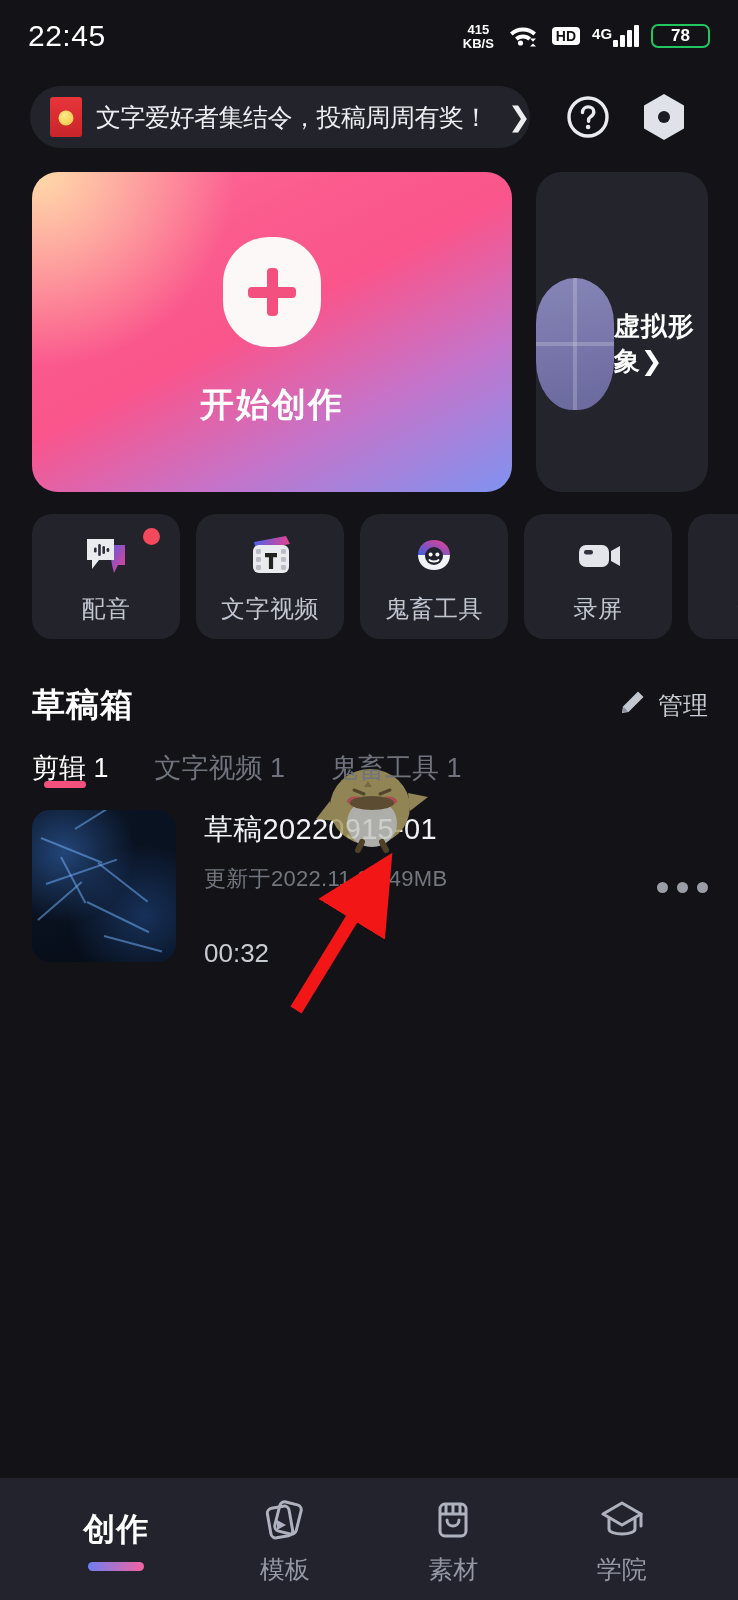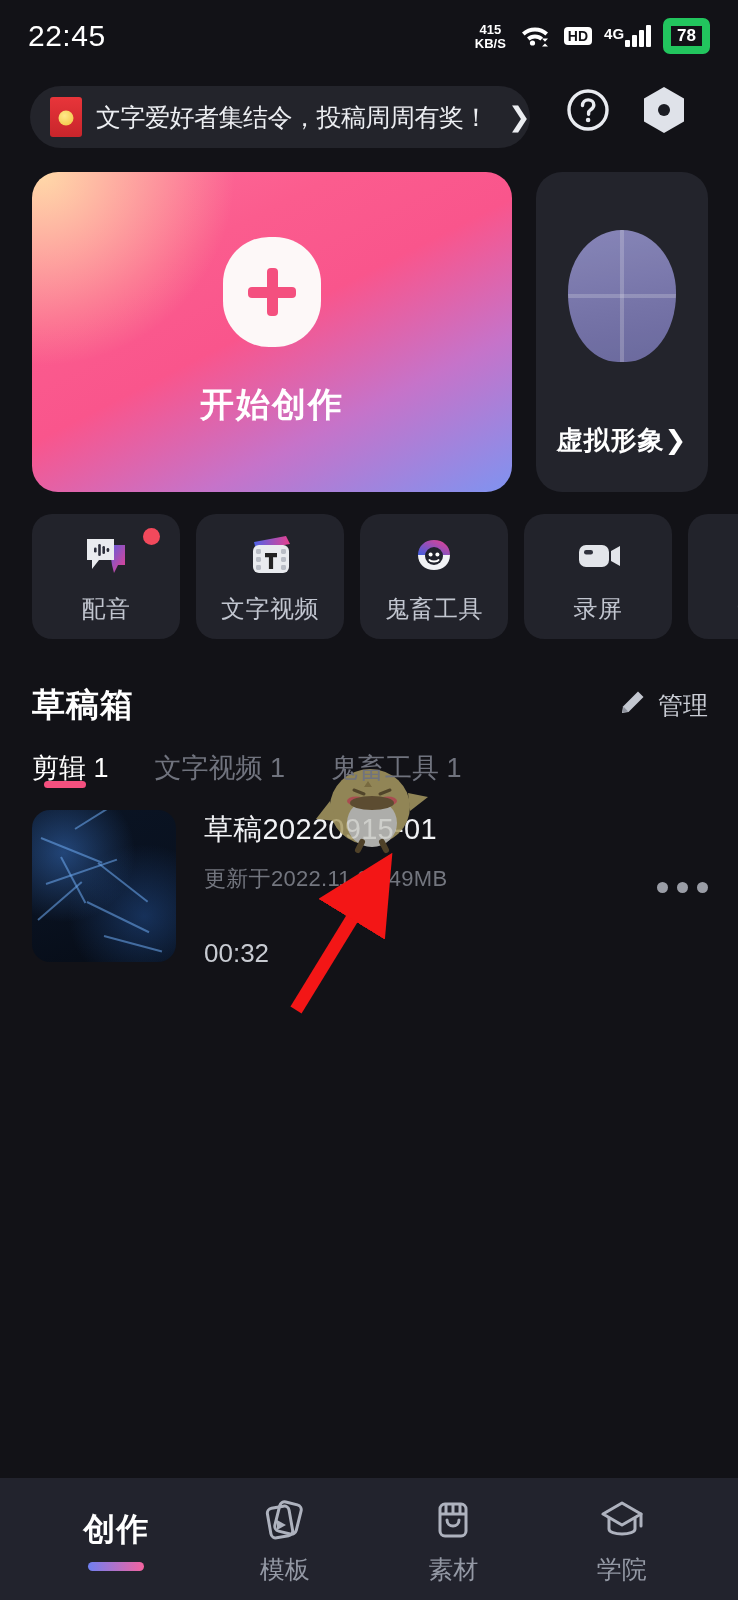--- a/index.html
+++ b/index.html
@@ -26,27 +26,27 @@
     border-radius:4px; padding:1px 4px; line-height:1.15;
   }
   .sig { display:flex; align-items:flex-end; gap:2px; }
   .sig i { display:block; width:5px; background:#fff; border-radius:1px; }
   .sig i:nth-child(1){height:7px}
   .sig i:nth-child(2){height:12px}
   .sig i:nth-child(3){height:17px}
   .sig i:nth-child(4){height:22px}
   .g4 { color:#fff; font-size:15px; font-weight:bold; margin-right:1px; align-self:flex-start;}
   .batt {
-    border:8px solid #22c55e; border-radius:7px; padding:1px 6px;
+    border:2px solid #22c55e; border-radius:7px; padding:1px 18px;
     color:#fff; font-size:17px; font-weight:bold; line-height:1.1;
   }
 
   
   .toprow {
-    display:flex; align-items:flex-start; gap:0; padding: 14px 24px 0 30px;
+    display:flex; align-items:center; gap:0; padding: 14px 24px 0 30px;
   }
   .banner {
     flex:1; max-width:500px; height:62px; background:#23242b; border-radius:31px;
     display:flex; align-items:center; padding: 0 20px; gap:14px;
   }
   .envelope {
     width:32px; height:40px; border-radius:3px; flex:none;
     background:linear-gradient(180deg,#e8353a,#c8252b); position:relative;
   }
   .envelope::after{
@@ -73,21 +73,21 @@
     display:flex; align-items:center; justify-content:center; margin-bottom:22px;
   }
   .plus-bubble .bar1,.plus-bubble .bar2{ position:absolute; background:#f4507f; border-radius:4px;}
   .plusw{ position:relative; width:48px; height:48px;}
   .plusw .bar1{ left:0; top:19px; width:48px; height:11px;}
   .plusw .bar2{ top:0; left:19px; width:11px; height:48px;}
   .create-label{ color:#fff; font-size:34px; font-weight:bold; letter-spacing:2px; }
 
   .avatar-card{
     width:172px; height:320px; background:#23242c; border-radius:26px;
-    display:flex; flex-direction:column; align-items:center; justify-content:space-between;
+    display:flex; align-items:center; justify-content:space-between;
     padding: 58px 0 34px;
   }
   .face{
     width:108px; height:132px; border-radius:54px 54px 50px 50px/62px 62px 68px 68px;
     background:linear-gradient(170deg,#8d8bc0,#7a78ae 60%,#6f6da4);
     position:relative; overflow:hidden; opacity:.95;
   }
   .face::before{ content:""; position:absolute; left:50%; top:0; width:4px; height:100%;
     background:rgba(255,255,255,.22); transform:translateX(-50%); }
   .face::after{ content:""; position:absolute; top:50%; left:0; width:100%; height:4px;

